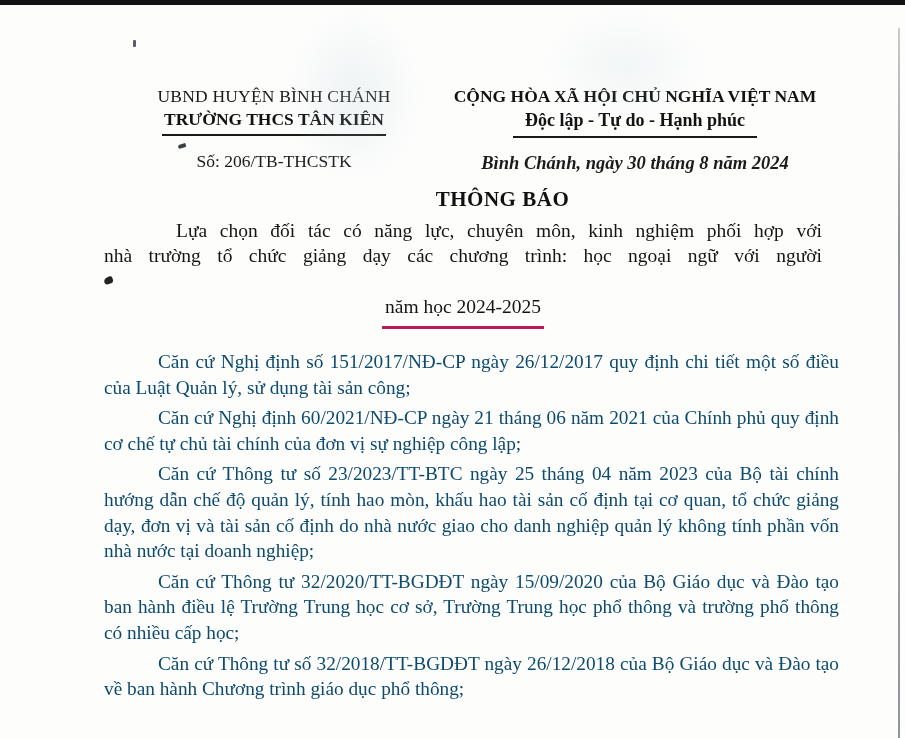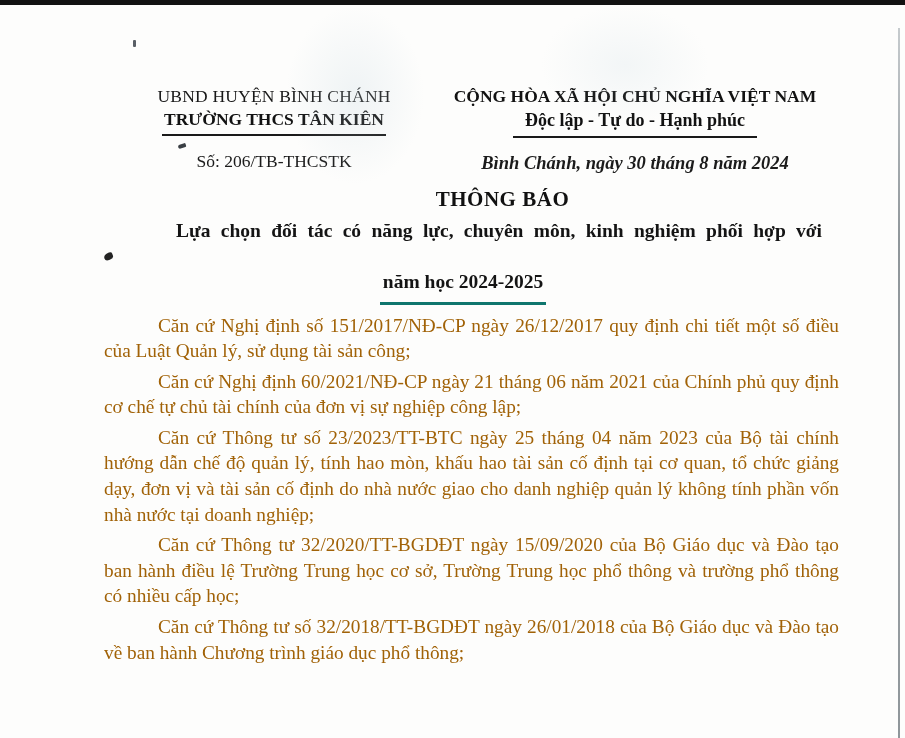--- a/index.html
+++ b/index.html
@@ -57,34 +57,34 @@
     display: inline-block; font-size: 18px; font-weight: 700;
     padding: 0 12px 5px; border-bottom: 2px solid #1a1a1a; color: #121212;
   }
   .place-date { margin-top: 15px; font-size: 18.5px; font-style: italic; font-weight: 700; color: #1b1b1b; }
   
   .title-row { margin-top: 13px; text-align: center; }
   .title {
     display: inline-block; transform: translateX(50px);
     font-size: 21px; font-weight: 700; letter-spacing: 0.5px; color: #111;
   }
-  .subject { margin: 7px 83px 0 104px; font-weight: 700; font-size: 19.5px; line-height: 24.5px; color: #141414; }
+  .subject { margin: 7px 83px 0 104px; font-weight: 400; font-size: 19.5px; line-height: 24.5px; color: #141414; }
   .subject-line { text-align: justify; text-align-last: justify; }
   .subject-line.first { padding-left: 72px; }
   .subject-line.last { text-align: center; text-align-last: center; margin-top: 2px; }
   .subject-underline {
-    display: inline-block; padding: 0 3px 7px; border-bottom: 3px solid #0f766e;
+    display: inline-block; padding: 0 3px 7px; border-bottom: 3px solid #be185d;
   }
   .ink-mark {
     display: inline-block; width: 9px; height: 7px; margin-right: 2px;
     background: #232323; border-radius: 65% 35% 50% 50%;
     transform: rotate(-20deg); vertical-align: 2px;
   }
   
-  .doc-body { margin: 8px 66px 0 104px; font-size: 19.3px; line-height: 25.6px; color: #a16207; }
+  .doc-body { margin: 20px 66px 0 104px; font-size: 19.3px; line-height: 25.6px; color: #0c4a6e; }
   .doc-body p { margin: 0 0 5px 0; text-align: justify; text-indent: 54px; }
 </style>
 </head>
 <body>
 
 <div class="page">
 
   <div class="scan-top-edge"></div>
   <div class="scan-right-edge"></div>
   <div class="smudge-a"></div>
@@ -108,29 +108,30 @@
       <div class="place-date">Bình Chánh, ngày 30 tháng 8 năm 2024</div>
     </div>
   </div>
 
   <div class="title-row">
     <span class="title">THÔNG BÁO</span>
   </div>
 
   <div class="subject">
     <div class="subject-line first">Lựa chọn đối tác có năng lực, chuyên môn, kinh nghiệm phối hợp với</div>
+    <div class="subject-line">nhà trường tổ chức giảng dạy các chương trình: học ngoại ngữ với người</div>
     <div class="subject-line">
       <span class="ink-mark"></span>
     </div>
     <div class="subject-line last">
       <span class="subject-underline">năm học 2024-2025</span>
     </div>
   </div>
 
   <div class="doc-body">
     <p>Căn cứ Nghị định số 151/2017/NĐ-CP ngày 26/12/2017 quy định chi tiết một số điều của Luật Quản lý, sử dụng tài sản công;</p>
     <p>Căn cứ Nghị định 60/2021/NĐ-CP ngày 21 tháng 06 năm 2021 của Chính phủ quy định cơ chế tự chủ tài chính của đơn vị sự nghiệp công lập;</p>
     <p>Căn cứ Thông tư số 23/2023/TT-BTC ngày 25 tháng 04 năm 2023 của Bộ tài chính hướng dẫn chế độ quản lý, tính hao mòn, khấu hao tài sản cố định tại cơ quan, tổ chức giảng dạy, đơn vị và tài sản cố định do nhà nước giao cho danh nghiệp quản lý không tính phần vốn nhà nước tại doanh nghiệp;</p>
     <p>Căn cứ Thông tư 32/2020/TT-BGDĐT ngày 15/09/2020 của Bộ Giáo dục và Đào tạo ban hành điều lệ Trường Trung học cơ sở, Trường Trung học phổ thông và trường phổ thông có nhiều cấp học;</p>
-    <p>Căn cứ Thông tư số 32/2018/TT-BGDĐT ngày 26/01/2018 của Bộ Giáo dục và Đào tạo về ban hành Chương trình giáo dục phổ thông;</p>
+    <p>Căn cứ Thông tư số 32/2018/TT-BGDĐT ngày 26/12/2018 của Bộ Giáo dục và Đào tạo về ban hành Chương trình giáo dục phổ thông;</p>
   </div>
 
 </div>
 
 </body></html>

